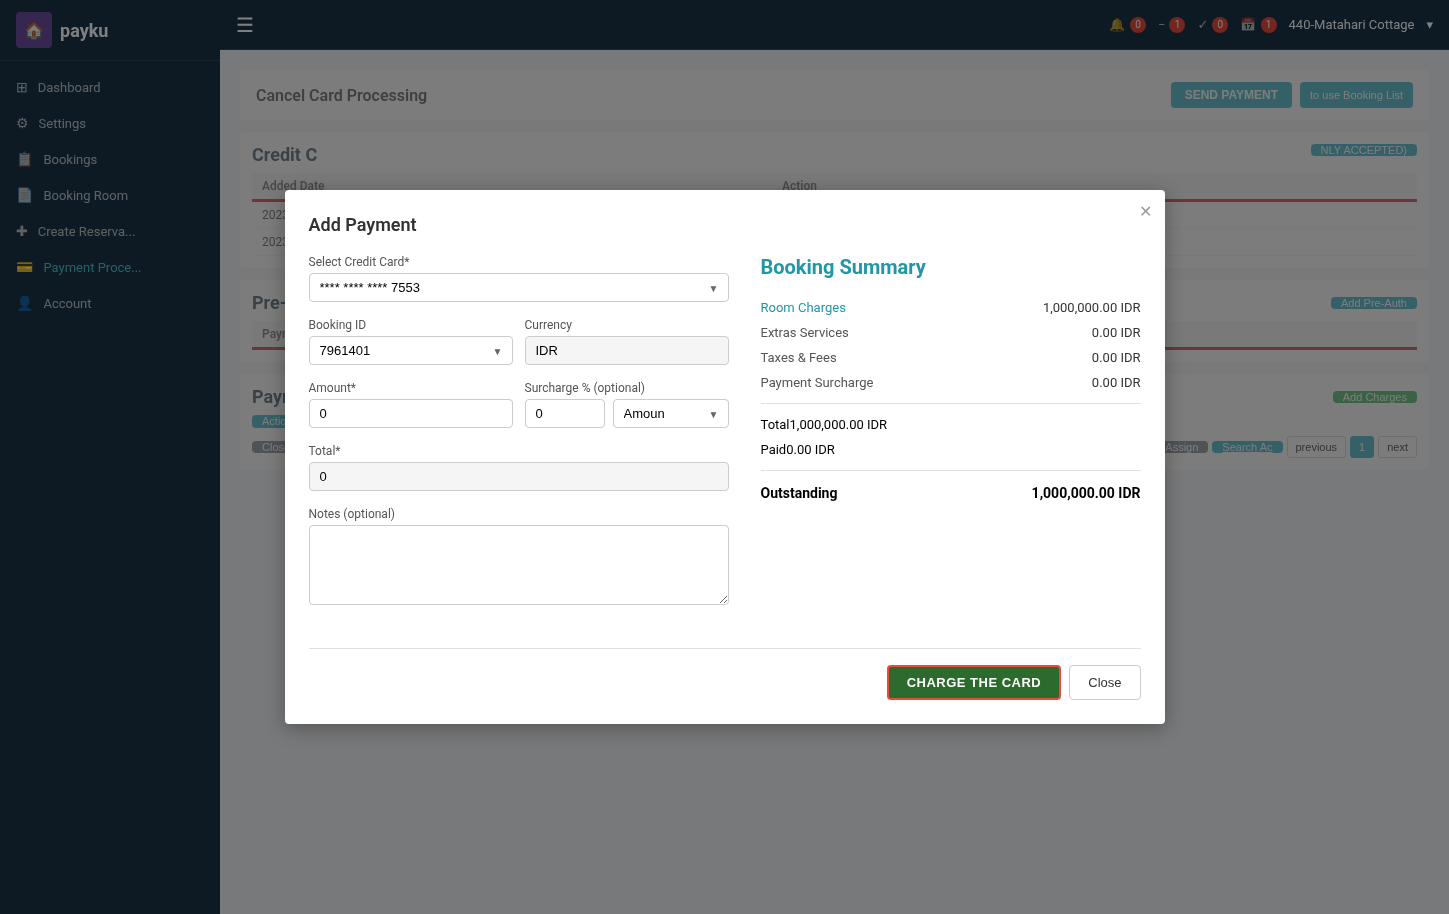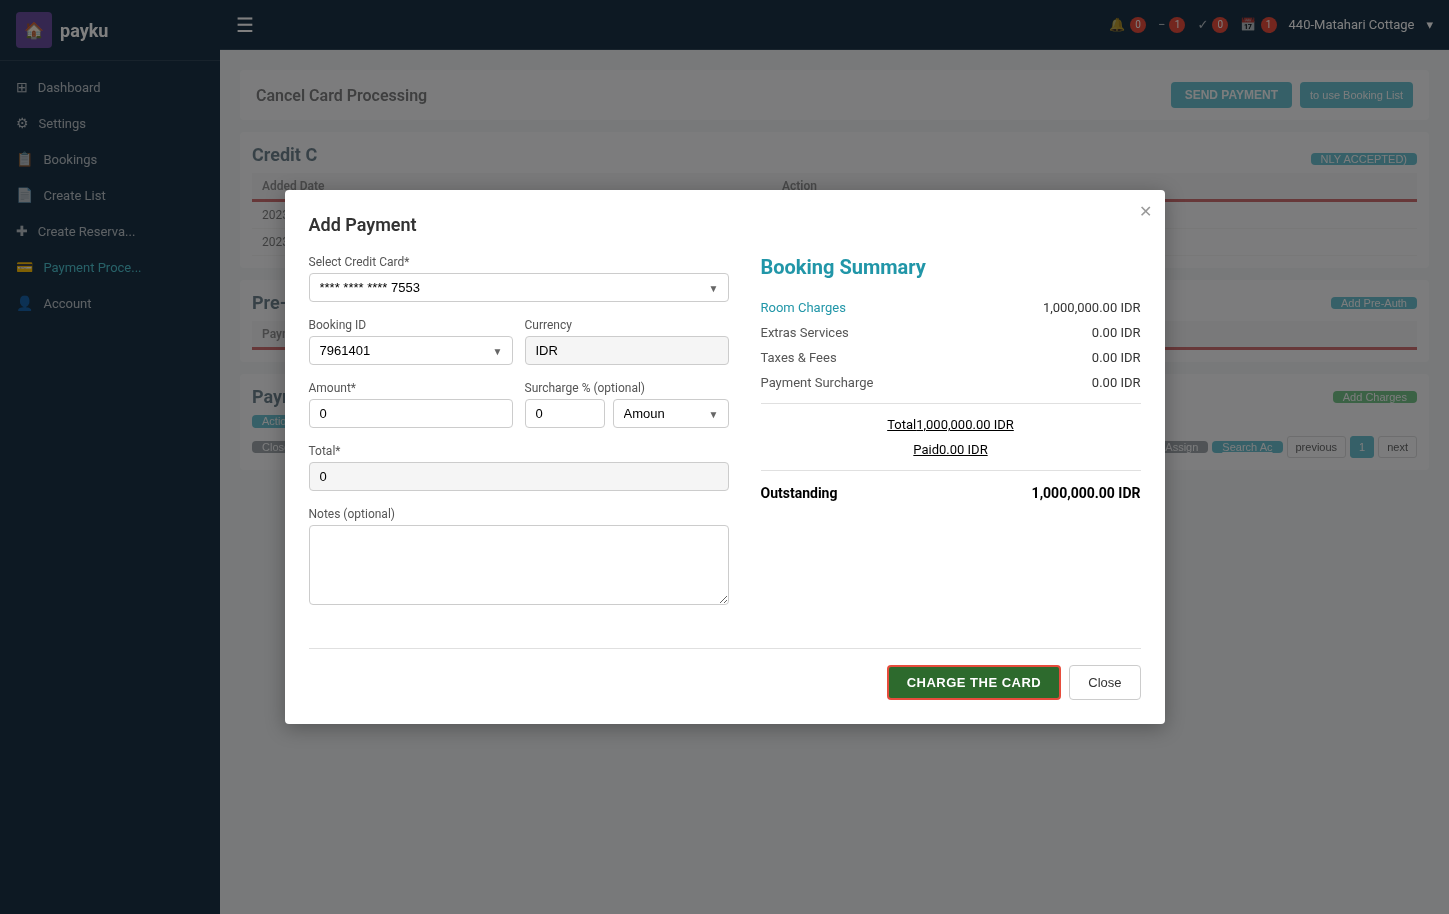--- a/index.html
+++ b/index.html
@@ -239,24 +239,23 @@
     .summary-line-label { color: #555; }
     .summary-line-link { color: #2196a8; text-decoration: none; cursor: pointer; }
     .summary-line-value { color: #333; }
     .summary-divider {
       border: none;
       border-top: 1px solid #e0e0e0;
       margin: 8px 0;
     }
     .summary-total {
       display: flex;
-      justify-content: center;
+      justify-content: flex-start;
       padding: 5px 0;
       font-size: 13px;
-      text-decoration: underline;
     }
     .summary-outstanding {
       display: flex;
       justify-content: space-between;
       padding: 6px 0;
       font-weight: 700;
       font-size: 14px;
     }
 
     
@@ -364,21 +363,21 @@
       <div class="sidebar-item">
         <span class="sidebar-item-icon">⚙</span>
         <span>Settings</span>
       </div>
       <div class="sidebar-item">
         <span class="sidebar-item-icon">📋</span>
         <span>Bookings</span>
       </div>
       <div class="sidebar-item">
         <span class="sidebar-item-icon">📄</span>
-        <span>Create List</span>
+        <span>Booking Room</span>
       </div>
       <div class="sidebar-item">
         <span class="sidebar-item-icon">✚</span>
         <span>Create Reserva...</span>
       </div>
       <div class="sidebar-item active">
         <span class="sidebar-item-icon">💳</span>
         <span>Payment Proce...</span>
       </div>
       <div class="sidebar-item">
@@ -420,21 +419,21 @@
       <div class="bg-content">
         <div style="background:white; padding:12px 16px; margin-bottom:12px; border-radius:4px; display:flex; align-items:center; justify-content:space-between;">
           <span style="font-size:16px; font-weight:600; color:#333;">Cancel Card Processing</span>
           <div style="display:flex;gap:8px;">
             <button class="btn-send-payment">SEND PAYMENT</button>
             <button class="btn-sm btn-teal" style="background:#17a2b8;">to use Booking List</button>
           </div>
         </div>
 
         <div style="background:white; padding:12px; border-radius:4px; margin-bottom:12px;">
-          <div style="display:flex;justify-content:space-between;align-items:flex-end;margin-bottom:8px;">
+          <div style="display:flex;justify-content:space-between;align-items:flex-start;margin-bottom:8px;">
             <span style="font-size:18px;font-weight:700;color:#1a3a4c;">Credit C</span>
             <button class="btn-sm" style="background:#17a2b8;">NLY ACCEPTED)</button>
           </div>
           <table class="data-table">
             <thead>
               <tr>
                 <th>Added Date</th>
                 <th>Action</th>
               </tr>
             </thead>

